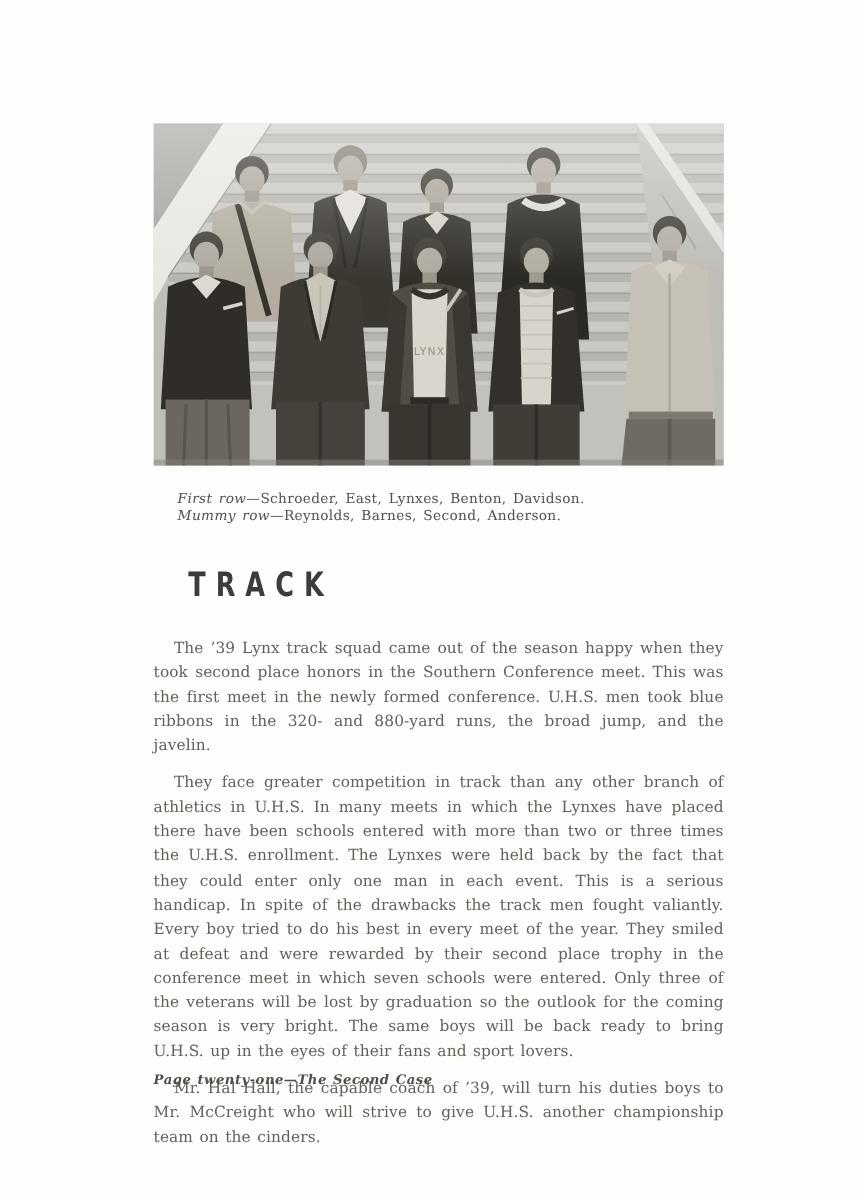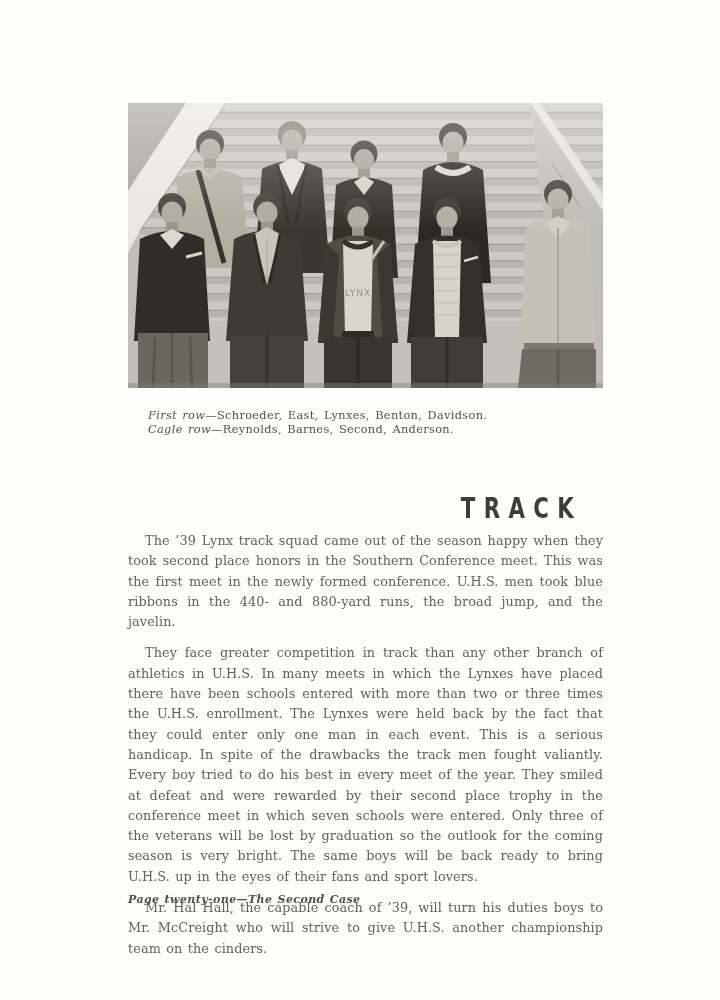--- a/index.html
+++ b/index.html
@@ -17,22 +17,22 @@
   }
   .photo svg{display:block;width:475px;height:285px;}
   .caption{
     position:absolute;left:148px;top:398px;width:440px;
     font-size:11.4px;line-height:13.8px;color:#52514b;
     letter-spacing:.3px;word-spacing:1.5px;
   }
   .caption .cap-line{display:block;}
   .caption em{}
   .title-wrap{
-    position:absolute;left:128px;top:492px;width:475px;
-    text-align:right;
+    position:absolute;left:128px;top:471px;width:475px;
+    text-align:left;
   }
   .title-text{
     display:inline-block;
     font-family:"DejaVu Sans", sans-serif;
     font-size:28px;font-weight:600;color:#3c3c3a;
     letter-spacing:11px;padding-left:11px;
     transform:scaleX(.76);transform-origin:center;
     white-space:nowrap;
   }
   .bodytext{
@@ -177,28 +177,28 @@
         <path d="M430 246 L430 285" stroke="#5d5a53" stroke-width="3" fill="none"></path>
       </g>
 
       <rect x="0" y="280" width="475" height="5" fill="#84817a" opacity="0.45"></rect>
       <rect x="0" y="0" width="475" height="285" fill="url(#topglow)"></rect>
     </svg>
   </figure>
 
   <p class="caption">
     <span class="cap-line"><em>First row</em><span>—Schroeder, East, Lynxes, Benton, Davidson.</span></span>
-    <span class="cap-line"><em>Cagle row</em><span>—Reynolds, Barnes, Second, Anderson.</span></span>
+    <span class="cap-line"><em>Mummy row</em><span>—Reynolds, Barnes, Second, Anderson.</span></span>
   </p>
 
   <div class="title-wrap">
     <h1 class="title-text" style="margin:0;">TRACK</h1>
   </div>
 
   <div class="bodytext">
-    <p>The ’39 Lynx track squad came out of the season happy when they took second place honors in the Southern Conference meet.  This was the first meet in the newly formed conference.  U.H.S. men took blue ribbons in the 440- and 880-yard runs, the broad jump, and the javelin.</p>
+    <p>The ’39 Lynx track squad came out of the season happy when they took second place honors in the Southern Conference meet.  This was the first meet in the newly formed conference.  U.H.S. men took blue ribbons in the 320- and 880-yard runs, the broad jump, and the javelin.</p>
     <p>They face greater competition in track than any other branch of athletics in U.H.S.  In many meets in which the Lynxes have placed there have been schools entered with more than two or three times the U.H.S. enrollment.  The Lynxes were held back by the fact that they could enter only one man in each event.  This is a serious handicap.  In spite of the drawbacks the track men fought valiantly.  Every boy tried to do his best in every meet of the year.  They smiled at defeat and were rewarded by their second place trophy in the conference meet in which seven schools were entered.  Only three of the veterans will be lost by graduation so the outlook for the coming season is very bright.  The same boys will be back ready to bring U.H.S. up in the eyes of their fans and sport lovers.</p>
     <p>Mr. Hal Hall, the capable coach of ’39, will turn his duties boys to Mr. McCreight who will strive to give U.H.S. another championship team on the cinders.</p>
   </div>
 
   <div class="footer">Page twenty-one—The Second Case</div>
 
 </div>
 
 </body></html>

